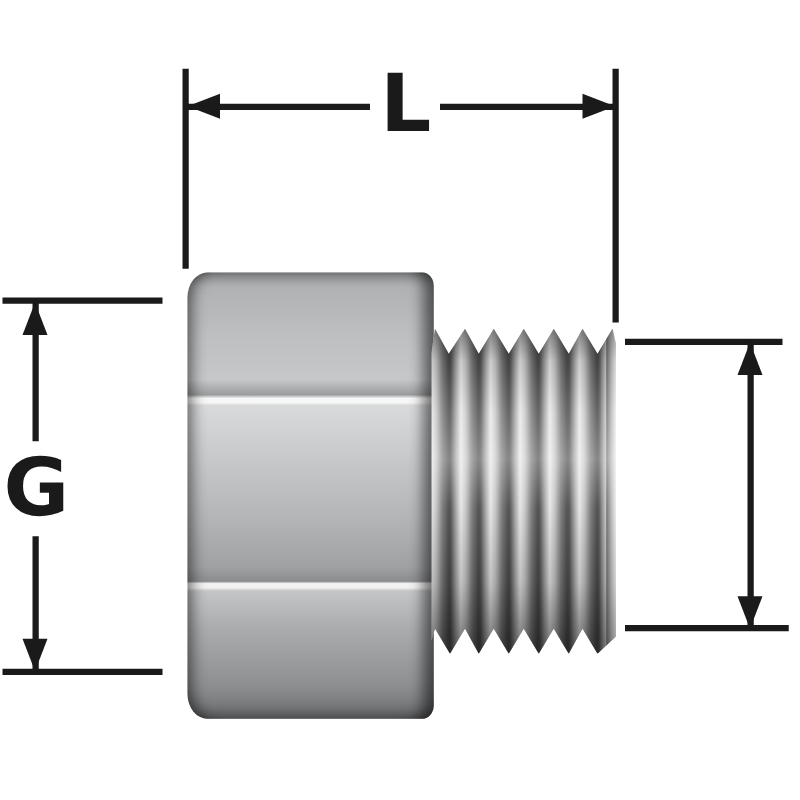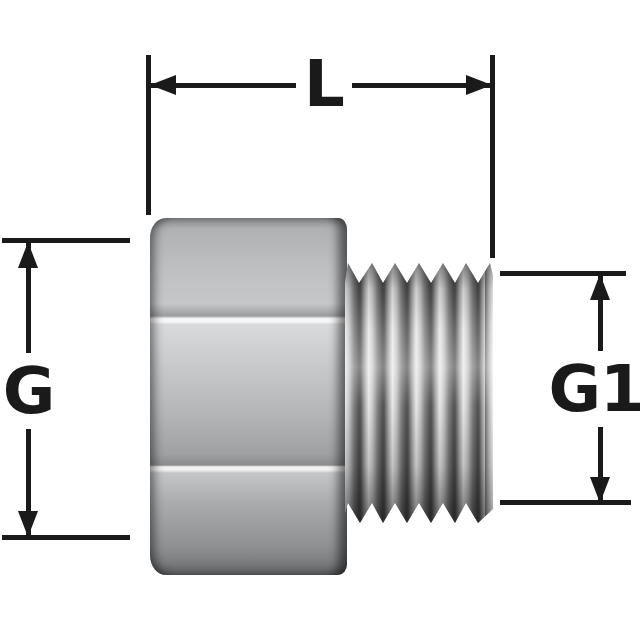--- a/index.html
+++ b/index.html
@@ -123,15 +123,14 @@
   <div class="ln v" style="left:26px;top:241px;height:297px"></div>
   <div class="arrow up" style="left:18px;top:242px"></div>
   <div class="arrow down" style="left:18px;top:511px"></div>
   <div class="dim-label" style="left:1px;top:353px;width:55px;height:76px">G</div>
 
   <div class="ln h" style="left:500px;top:271px;width:126px"></div>
   <div class="ln h" style="left:500px;top:500px;width:131px"></div>
   <div class="ln v" style="left:598px;top:273px;height:230px"></div>
   <div class="arrow up" style="left:590px;top:274px"></div>
   <div class="arrow down" style="left:590px;top:477px"></div>
-  <div class="dim-label" style="left:555px;top:351px;width:82px;height:76px">G1</div>
 
 </div>
 
 </body></html>

